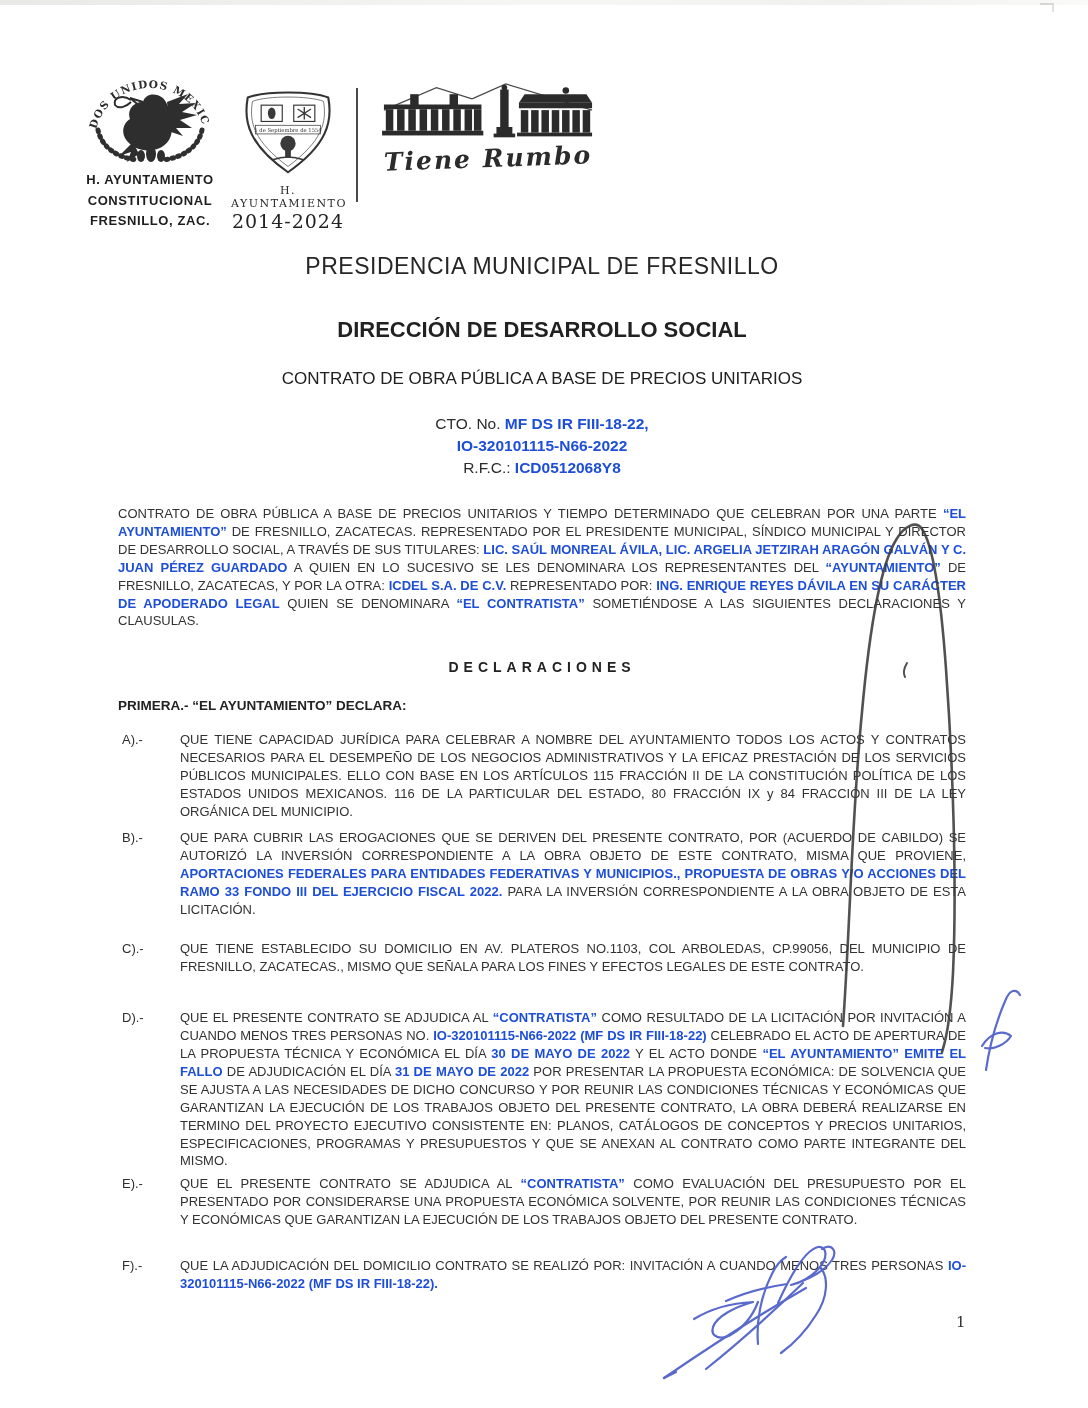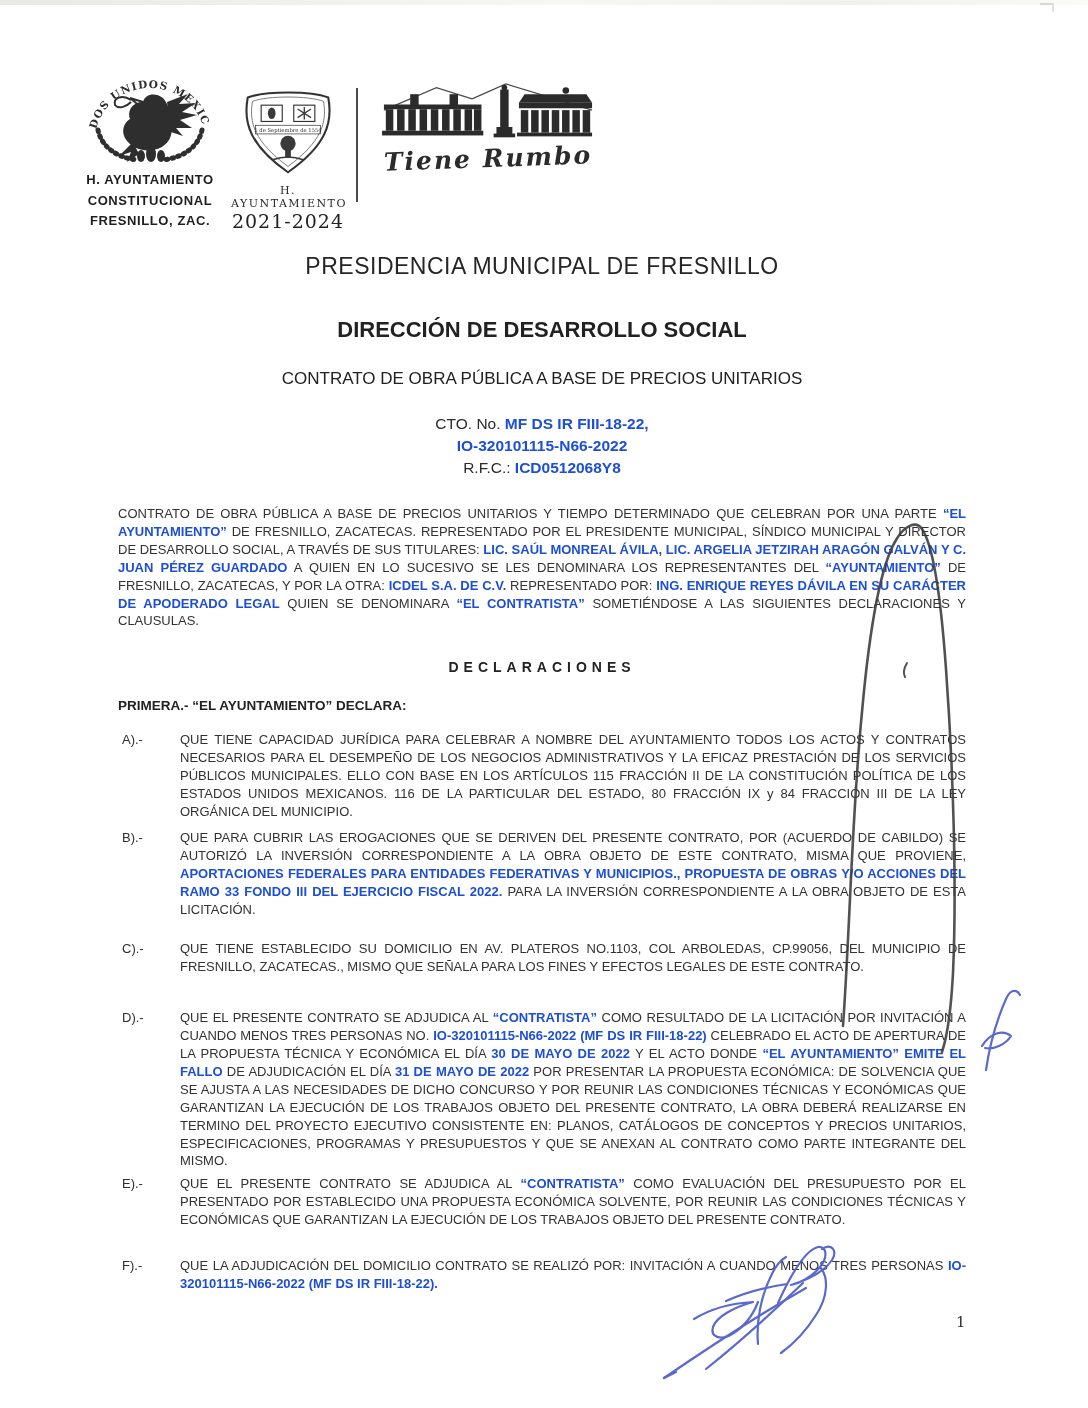--- a/index.html
+++ b/index.html
@@ -102,21 +102,21 @@
       <rect x="58" y="20" width="22" height="17" fill="none" stroke="#333" stroke-width="1.2"></rect>
       <ellipse cx="35" cy="28.5" rx="4" ry="6" fill="#3a3a3a"></ellipse>
       <path d="M 62,24 L 76,33 M 76,24 L 62,33 M 69,22 L 69,35" stroke="#3a3a3a" stroke-width="1.4" fill="none"></path>
       <rect x="18" y="41" width="68" height="9" fill="none" stroke="#444" stroke-width=".8"></rect>
       <text x="52" y="48" text-anchor="middle" font-family="DejaVu Serif, serif" font-size="5.5" fill="#333">5 de Septiembre de 1554</text>
       <circle cx="52" cy="60" r="8" fill="#3a3a3a"></circle>
       <rect x="49" y="64" width="6" height="11" fill="#3a3a3a"></rect>
       <path d="M 36,77 Q 52,71 68,77" fill="none" stroke="#3a3a3a" stroke-width="1.6"></path>
     </svg>
     <div class="cap1">H. AYUNTAMIENTO</div>
-    <div class="cap2">2021-2024</div>
+    <div class="cap2">2014-2024</div>
   </div>
 
   <div class="header-divider"></div>
 
   <div class="logo-fresnillo">
     <svg width="226" height="60" viewBox="0 0 226 64">
       <polyline points="2,30 58,6 96,18" fill="none" stroke="#4a4a4a" stroke-width="1.2"></polyline>
       <polyline points="96,18 132,2 224,30" fill="none" stroke="#4a4a4a" stroke-width="1.2"></polyline>
       <g fill="#2b2b2b">
         <rect x="2" y="24" width="104" height="5"></rect>
@@ -179,21 +179,21 @@
     <div class="clause mC">
       <div class="clause-label">C).-</div>
       <div class="clause-text body-text"><span>QUE TIENE ESTABLECIDO SU DOMICILIO EN AV. PLATEROS NO.1103, COL ARBOLEDAS, CP.99056, DEL MUNICIPIO DE FRESNILLO, ZACATECAS., MISMO QUE SEÑALA PARA LOS FINES Y EFECTOS LEGALES DE ESTE CONTRATO.</span></div>
     </div>
     <div class="clause mD">
       <div class="clause-label">D).-</div>
       <div class="clause-text body-text"><span>QUE EL PRESENTE CONTRATO SE ADJUDICA AL </span><b>“CONTRATISTA”</b><span> COMO RESULTADO DE LA LICITACIÓN POR INVITACIÓN A CUANDO MENOS TRES PERSONAS NO. </span><b>IO-320101115-N66-2022 (MF DS IR FIII-18-22)</b><span> CELEBRADO EL ACTO DE APERTURA DE LA PROPUESTA TÉCNICA Y ECONÓMICA EL DÍA </span><b>30 DE MAYO DE 2022</b><span> Y EL ACTO DONDE </span><b>“EL AYUNTAMIENTO” EMITE EL FALLO</b><span> DE ADJUDICACIÓN EL DÍA </span><b>31 DE MAYO DE 2022</b><span> POR PRESENTAR LA PROPUESTA ECONÓMICA:  DE SOLVENCIA QUE SE AJUSTA A LAS NECESIDADES DE DICHO CONCURSO Y POR REUNIR LAS CONDICIONES TÉCNICAS Y ECONÓMICAS QUE GARANTIZAN LA EJECUCIÓN DE LOS TRABAJOS OBJETO DEL PRESENTE CONTRATO, LA OBRA DEBERÁ REALIZARSE EN TERMINO DEL PROYECTO EJECUTIVO CONSISTENTE EN: PLANOS, CATÁLOGOS DE CONCEPTOS Y PRECIOS UNITARIOS, ESPECIFICACIONES, PROGRAMAS Y PRESUPUESTOS Y QUE SE ANEXAN AL CONTRATO COMO PARTE INTEGRANTE DEL MISMO.</span></div>
     </div>
     <div class="clause mE">
       <div class="clause-label">E).-</div>
-      <div class="clause-text body-text"><span>QUE EL PRESENTE CONTRATO SE ADJUDICA AL </span><b>“CONTRATISTA”</b><span> COMO EVALUACIÓN DEL PRESUPUESTO POR EL PRESENTADO POR ESTABLECIDO UNA PROPUESTA ECONÓMICA SOLVENTE, POR REUNIR LAS CONDICIONES TÉCNICAS Y ECONÓMICAS QUE GARANTIZAN LA EJECUCIÓN DE LOS TRABAJOS OBJETO DEL PRESENTE CONTRATO.</span></div>
+      <div class="clause-text body-text"><span>QUE EL PRESENTE CONTRATO SE ADJUDICA AL </span><b>“CONTRATISTA”</b><span> COMO EVALUACIÓN DEL PRESUPUESTO POR EL PRESENTADO POR CONSIDERARSE UNA PROPUESTA ECONÓMICA SOLVENTE, POR REUNIR LAS CONDICIONES TÉCNICAS Y ECONÓMICAS QUE GARANTIZAN LA EJECUCIÓN DE LOS TRABAJOS OBJETO DEL PRESENTE CONTRATO.</span></div>
     </div>
     <div class="clause mF">
       <div class="clause-label">F).-</div>
       <div class="clause-text body-text"><span> QUE LA ADJUDICACIÓN DEL DOMICILIO CONTRATO SE REALIZÓ POR: INVITACIÓN A CUANDO MENOS TRES PERSONAS  </span><b>IO-320101115-N66-2022 (MF DS IR FIII-18-22).</b></div>
     </div>
   </div>
 
   <div class="page-num">1</div>
 
   <svg class="annotations" width="1088" height="1408" viewBox="0 0 1088 1408">

